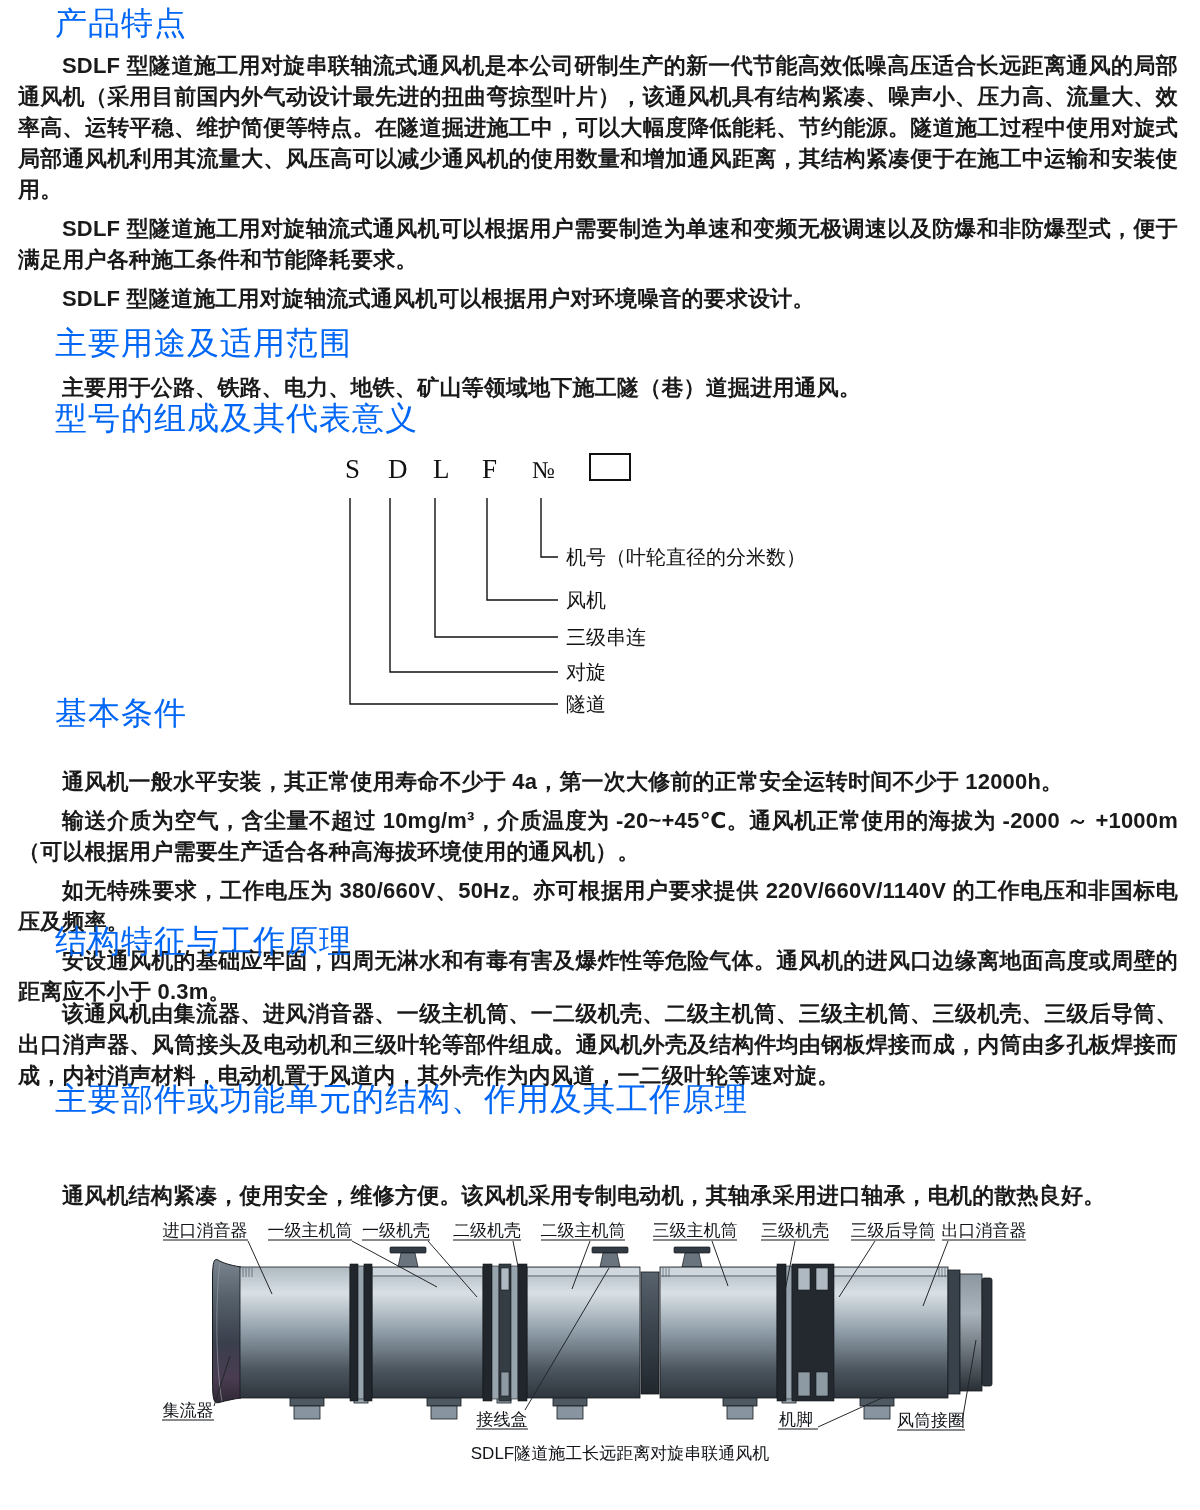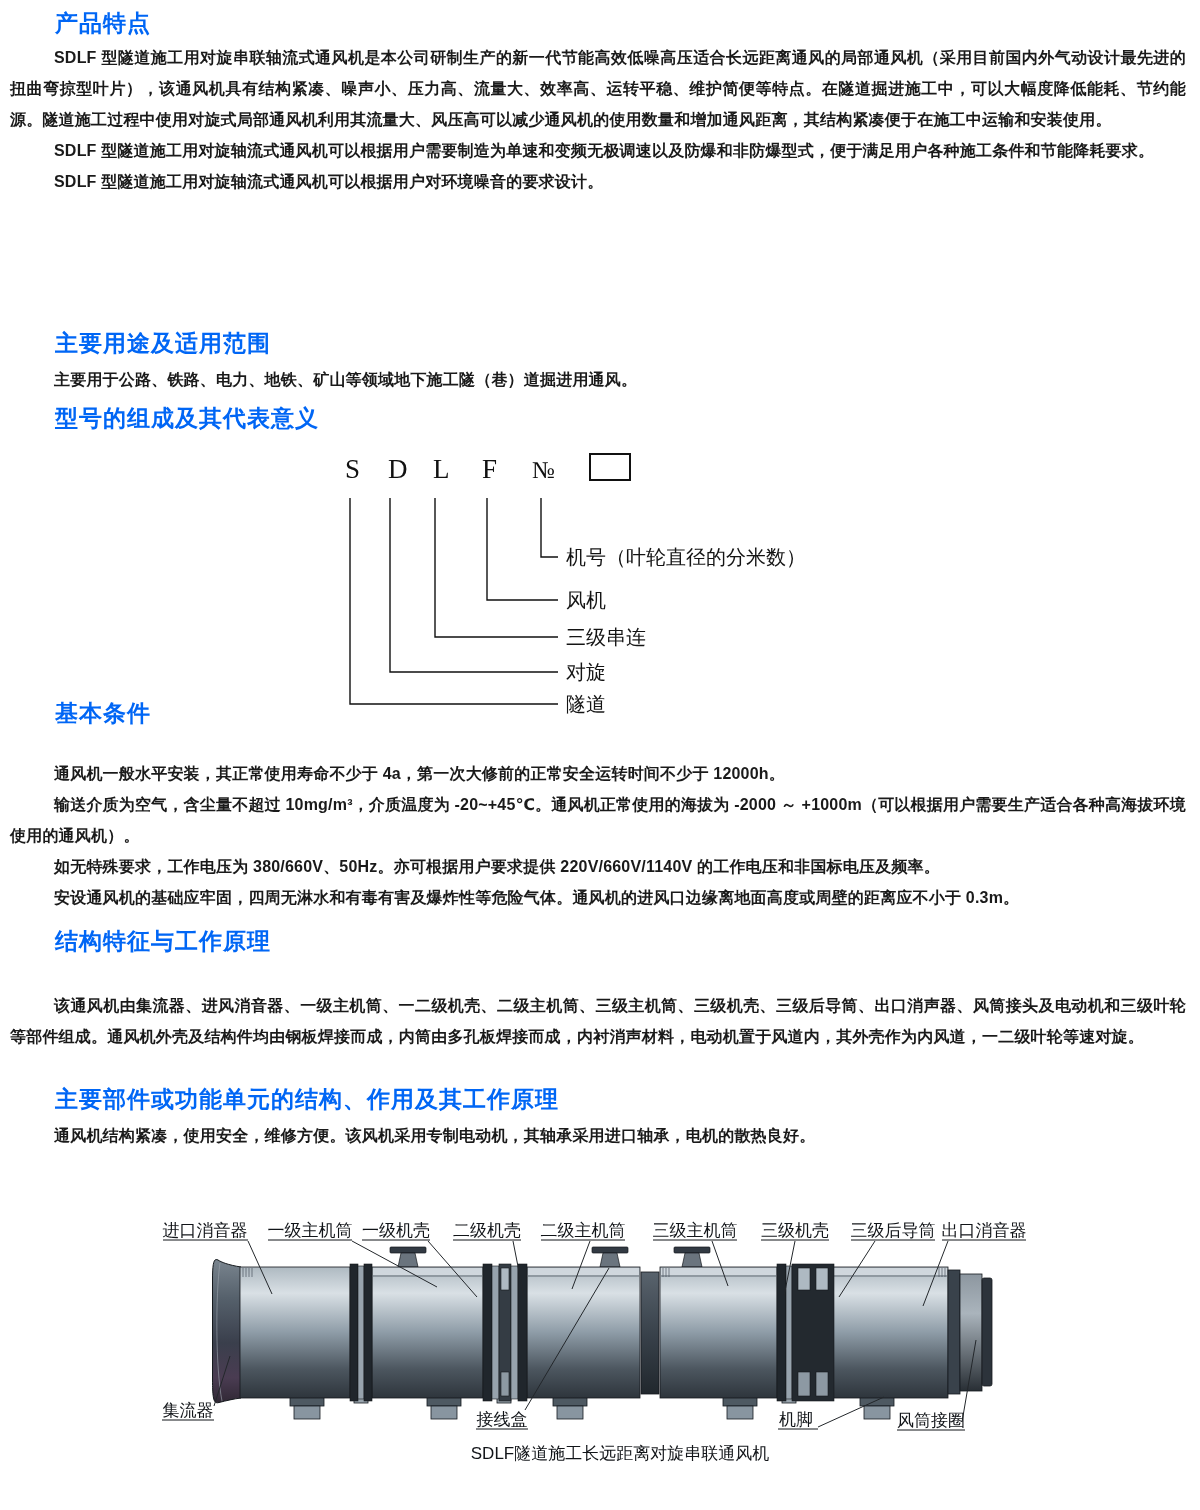--- a/index.html
+++ b/index.html
@@ -4,26 +4,26 @@
 <style>
   html,body{margin:0;padding:0;background:#ffffff;}
   body{
     width:1200px;height:1510px;position:relative;overflow:hidden;
     font-family:"Liberation Sans","DejaVu Sans",sans-serif;
     color:#1a1a1a;
   }
   .abs{position:absolute;left:0;right:0;}
   h2.sec{
     margin:0 0 0 55px;
-    font-size:23px;line-height:30px;font-weight:700;
+    font-size:32px;line-height:30px;font-weight:400;
     color:#0066f5;letter-spacing:1px;
   }
   p.body{
-    margin:0;padding:0 14px 0 10px;
-    font-size:16px;line-height:31px;font-weight:700;
+    margin:8px;padding:0 14px 0 10px;
+    font-size:22px;line-height:31px;font-weight:700;
     text-indent:44px;text-align:justify;text-align-last:left;
     letter-spacing:0.2px;
   }
   svg text{font-family:"Liberation Sans","DejaVu Sans",sans-serif;}
   svg .serif{font-family:"Liberation Serif","DejaVu Serif",serif;}
   svg .lbl{font-size:17px;fill:#111418;}
   svg .leader{stroke:#23272b;stroke-width:1;fill:none;}
   svg .ul{stroke:#111418;stroke-width:1;}
 </style>
 </head>
@@ -68,21 +68,21 @@
   <p class="body">通风机一般水平安装，其正常使用寿命不少于 4a，第一次大修前的正常安全运转时间不少于 12000h。</p>
   <p class="body">输送介质为空气，含尘量不超过 10mg/m³，介质温度为 -20~+45℃。通风机正常使用的海拔为 -2000 ～ +1000m（可以根据用户需要生产适合各种高海拔环境使用的通风机）。</p>
   <p class="body">如无特殊要求，工作电压为 380/660V、50Hz。亦可根据用户要求提供 220V/660V/1140V 的工作电压和非国标电压及频率。</p>
   <p class="body">安设通风机的基础应牢固，四周无淋水和有毒有害及爆炸性等危险气体。通风机的进风口边缘离地面高度或周壁的距离应不小于 0.3m。</p>
 </div>
 
 <h2 class="sec abs" style="top:926px">结构特征与工作原理</h2>
 <p class="body abs" style="top:990px">该通风机由集流器、进风消音器、一级主机筒、一二级机壳、二级主机筒、三级主机筒、三级机壳、三级后导筒、出口消声器、风筒接头及电动机和三级叶轮等部件组成。通风机外壳及结构件均由钢板焊接而成，内筒由多孔板焊接而成，内衬消声材料，电动机置于风道内，其外壳作为内风道，一二级叶轮等速对旋。</p>
 
 <h2 class="sec abs" style="top:1084px">主要部件或功能单元的结构、作用及其工作原理</h2>
-<p class="body abs" style="top:1120px">通风机结构紧凑，使用安全，维修方便。该风机采用专制电动机，其轴承采用进口轴承，电机的散热良好。</p>
+<p class="body abs" style="top:1172px">通风机结构紧凑，使用安全，维修方便。该风机采用专制电动机，其轴承采用进口轴承，电机的散热良好。</p>
 
 <svg class="abs" style="top:1195px;left:0" width="1200" height="285" viewBox="0 1195 1200 285">
   <defs>
     <linearGradient id="steel" x1="0" y1="1267" x2="0" y2="1398" gradientUnits="userSpaceOnUse">
       <stop offset="0" stop-color="#aeb9c1"></stop>
       <stop offset="0.2" stop-color="#d9e0e5"></stop>
       <stop offset="0.5" stop-color="#8e9ca7"></stop>
       <stop offset="0.78" stop-color="#4c565f"></stop>
       <stop offset="1" stop-color="#2e353c"></stop>
     </linearGradient>

